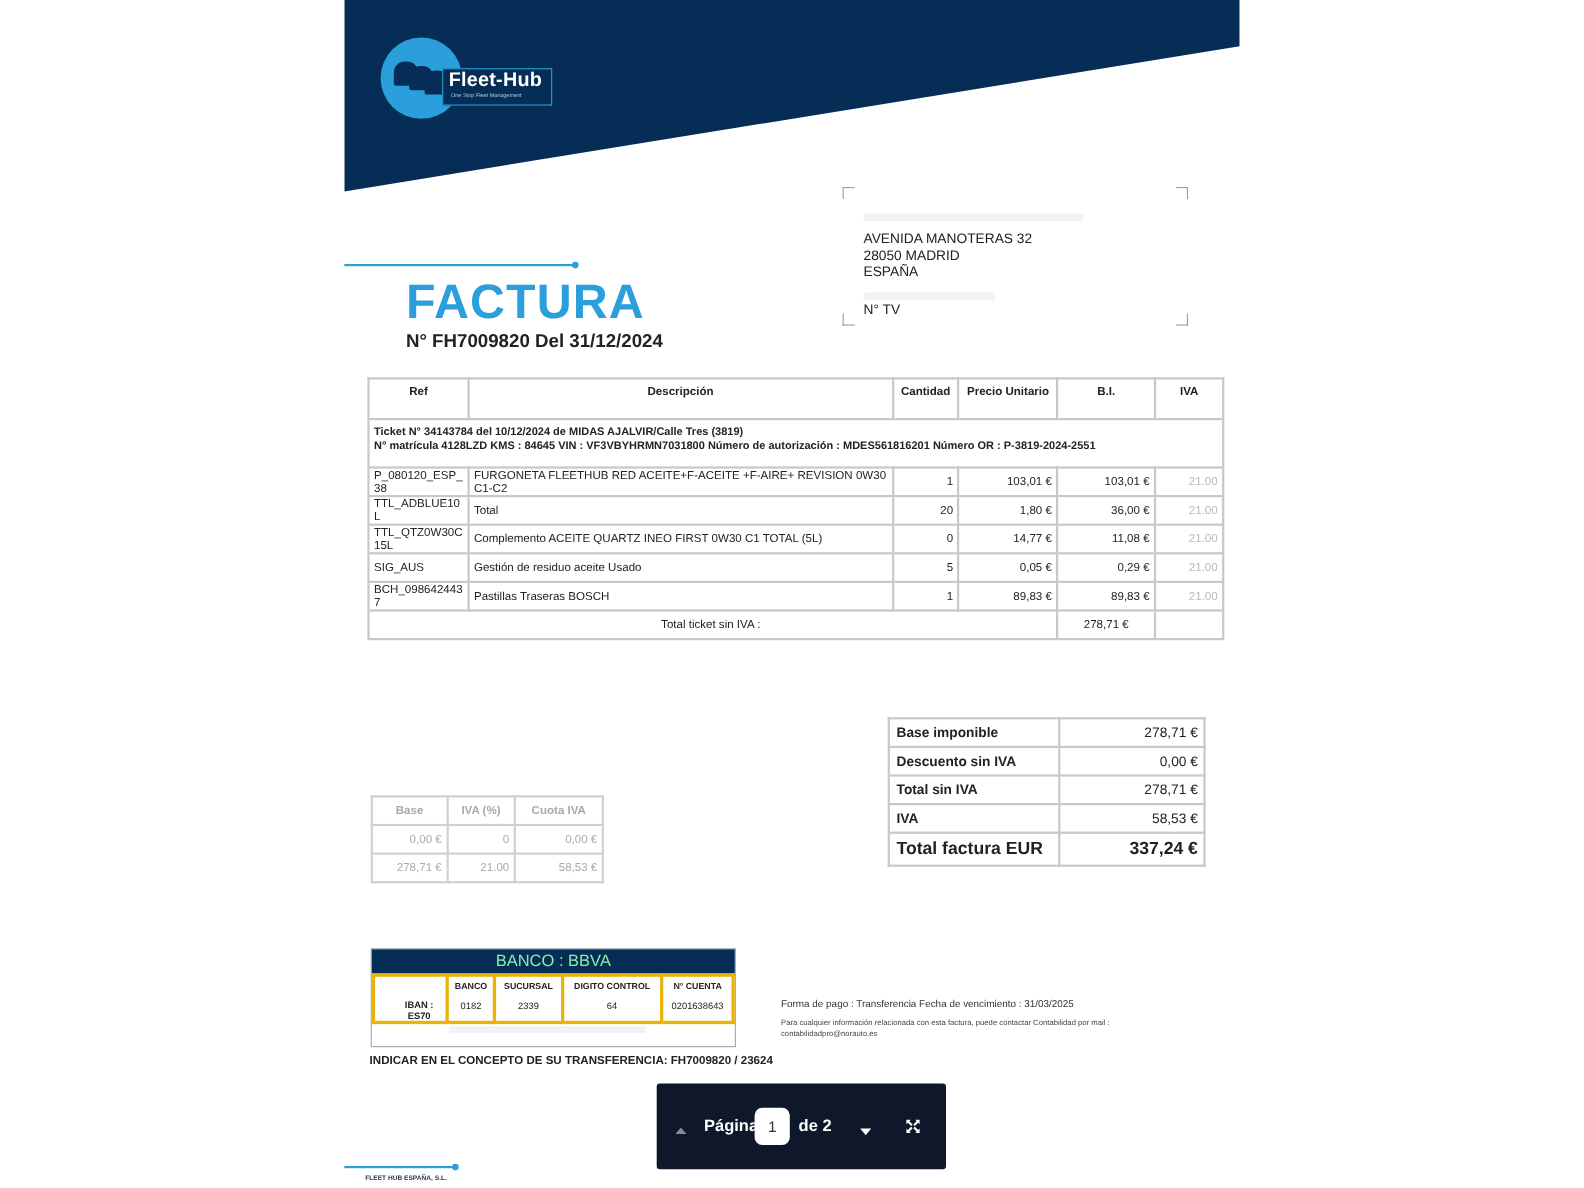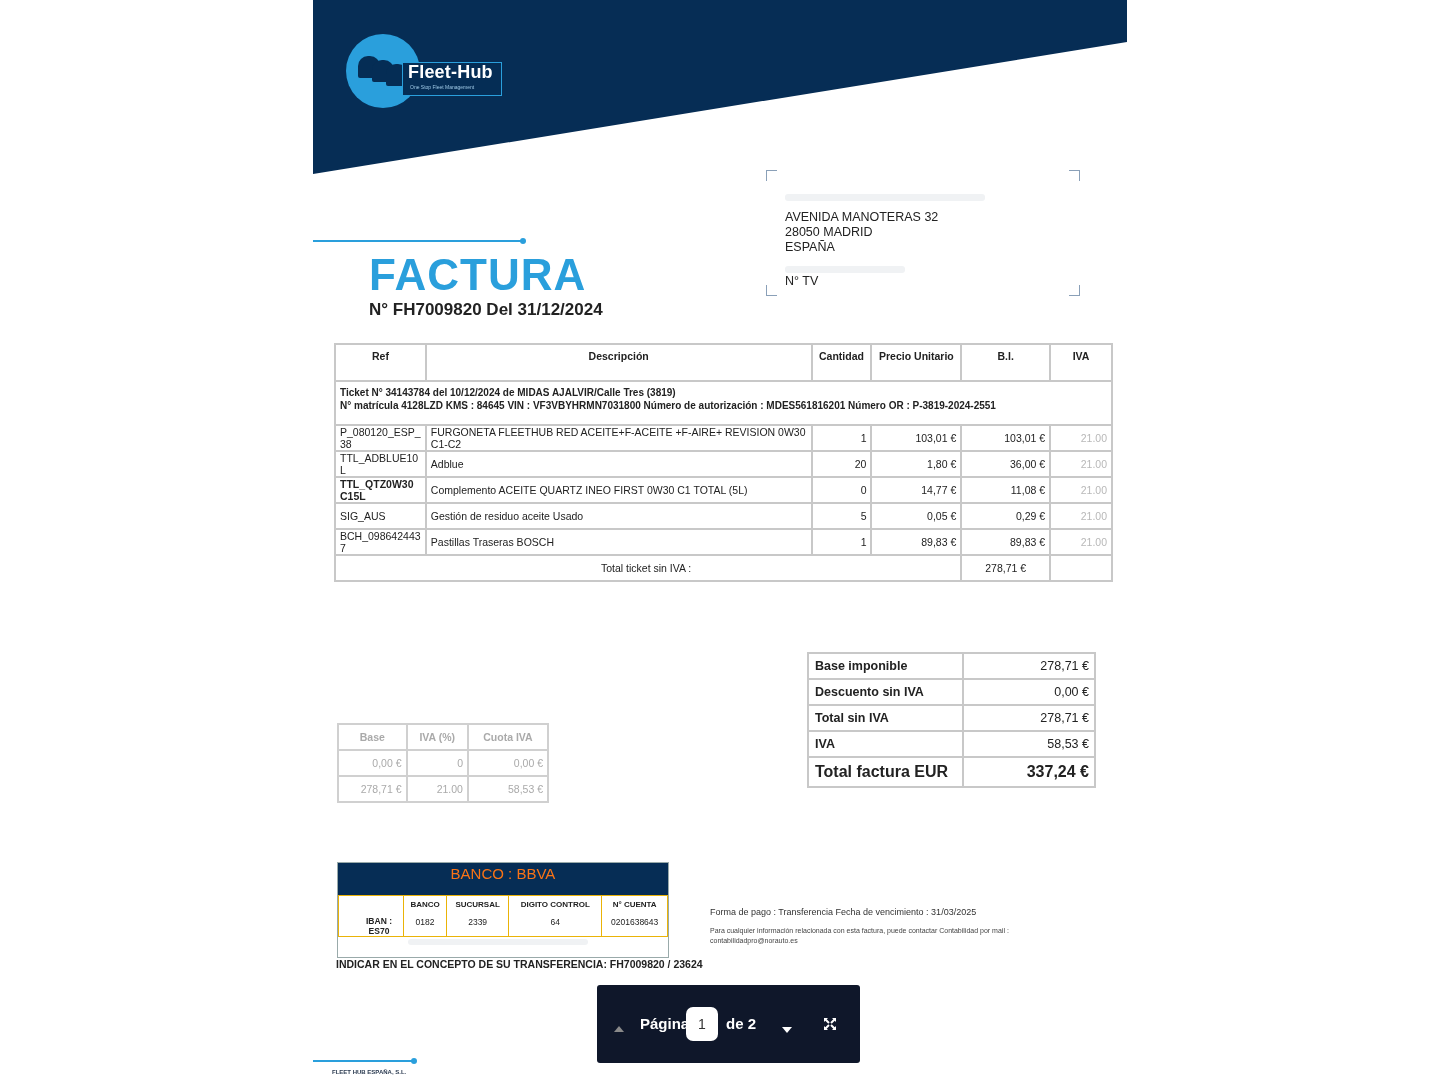--- a/index.html
+++ b/index.html
@@ -30,23 +30,23 @@
   .iva-cell{text-align:right;color:#b8b8b8;}
   .tot-row td{height:24px;}
   .summary{position:absolute;left:807px;top:652px;width:289px;font-size:12.5px;}
   .summary td{border:2px solid #c8c8c8;height:24px;padding:0 5px 0 6px;}
   .summary td.lbl{font-weight:bold;width:142px;}
   .summary tr.total td{font-size:16px;font-weight:bold;height:28px;}
   .vat-table{position:absolute;left:337px;top:723px;width:212px;font-size:10.5px;color:#aaa;}
   .vat-table td{border:2px solid #d0d0d0;height:24px;padding:0 4px;}
   .vat-table .h td{text-align:center;font-weight:bold;}
   .bank{position:absolute;left:337px;top:862px;width:330px;border:1.5px solid #9aa;}
-  .bank-head{background:#062d55;color:#f97316;text-align:center;font-size:15px;height:32px;line-height:22px;}
+  .bank-head{background:#062d55;color:#86efac;text-align:center;font-size:15px;height:22px;line-height:22px;}
   .bank-table{width:100%;font-size:8.5px;}
-  .bank-table td{border:1px solid #eab308;height:34px;text-align:center;vertical-align:top;padding:0 2px;}
+  .bank-table td{border:3px solid #eab308;height:34px;text-align:center;vertical-align:top;padding:0 2px;}
   .bank-table .cap{display:block;font-weight:bold;font-size:8px;margin-top:4px;}
   .bank-table .val{display:block;margin-top:8px;}
   .bank-foot{height:20px;position:relative;}
   .pay-info{position:absolute;left:710px;top:907px;font-size:9px;color:#333;}
   .contact{position:absolute;left:710px;top:926px;width:370px;font-size:7px;color:#444;line-height:10px;}
   .concept{position:absolute;left:336px;top:958px;font-size:10.5px;font-weight:bold;color:#222;}
   .footer-co{position:absolute;left:332px;top:1069px;font-size:6px;font-weight:bold;color:#2a3a50;}
   .pager{position:absolute;left:597px;top:985px;width:263px;height:78px;background:#0f172a;border-radius:3px;display:flex;align-items:center;color:#fff;font-size:15px;font-weight:bold;}
   .pg-btn{position:absolute;cursor:pointer;}
   .pg-input{position:absolute;left:89px;top:22px;width:32px;height:34px;border-radius:7px;background:#fff;color:#333;font-size:14px;font-weight:normal;text-align:center;line-height:34px;}
@@ -117,28 +117,28 @@
     <tr class="item">
       <td style="word-break:break-all;">P_080120_ESP_38</td>
       <td>FURGONETA FLEETHUB RED ACEITE+F-ACEITE +F-AIRE+ REVISION 0W30 C1-C2</td>
       <td class="num">1</td>
       <td class="num">103,01 €</td>
       <td class="num">103,01 €</td>
       <td class="iva-cell">21.00</td>
     </tr>
     <tr class="item">
       <td style="word-break:break-all;">TTL_ADBLUE10L</td>
-      <td>Adblue</td>
+      <td>Total</td>
       <td class="num">20</td>
       <td class="num">1,80 €</td>
       <td class="num">36,00 €</td>
       <td class="iva-cell">21.00</td>
     </tr>
     <tr class="item">
-      <td style="word-break:break-all;font-weight:bold;">TTL_QTZ0W30C15L</td>
+      <td style="word-break:break-all;">TTL_QTZ0W30C15L</td>
       <td>Complemento ACEITE QUARTZ INEO FIRST 0W30 C1 TOTAL (5L)</td>
       <td class="num">0</td>
       <td class="num">14,77 €</td>
       <td class="num">11,08 €</td>
       <td class="iva-cell">21.00</td>
     </tr>
     <tr class="item">
       <td>SIG_AUS</td>
       <td>Gestión de residuo aceite Usado</td>
       <td class="num">5</td>

